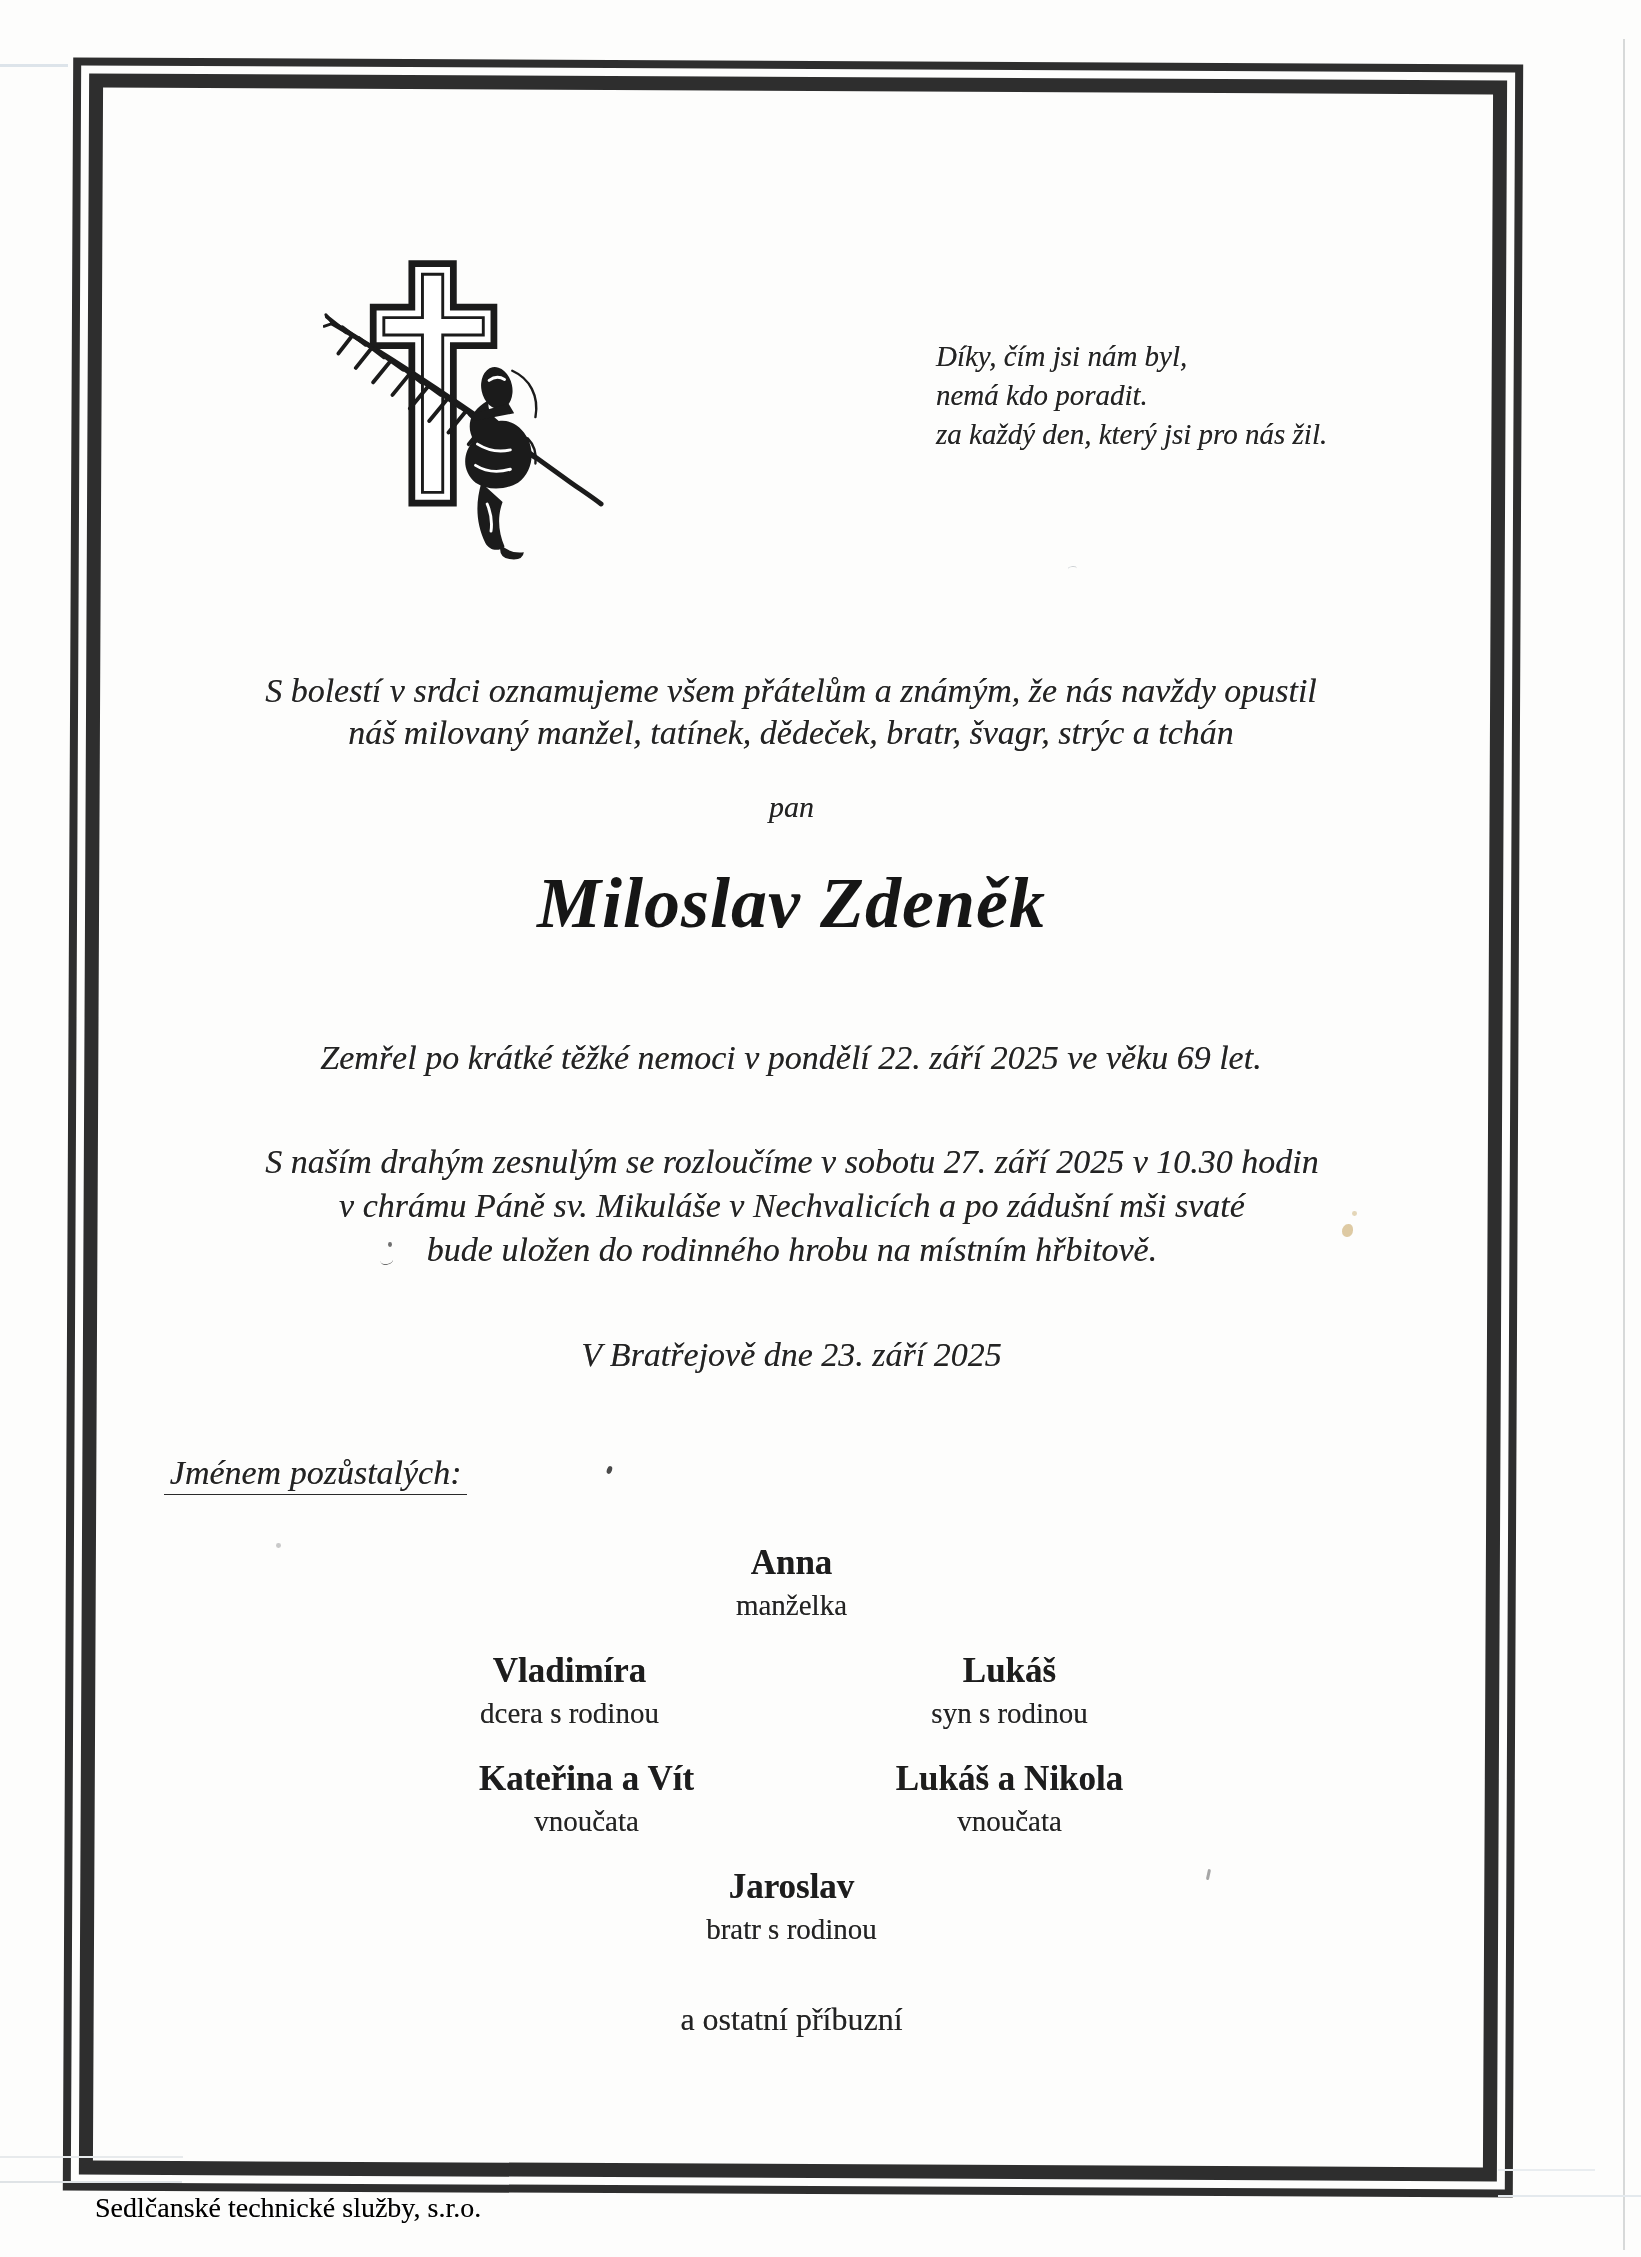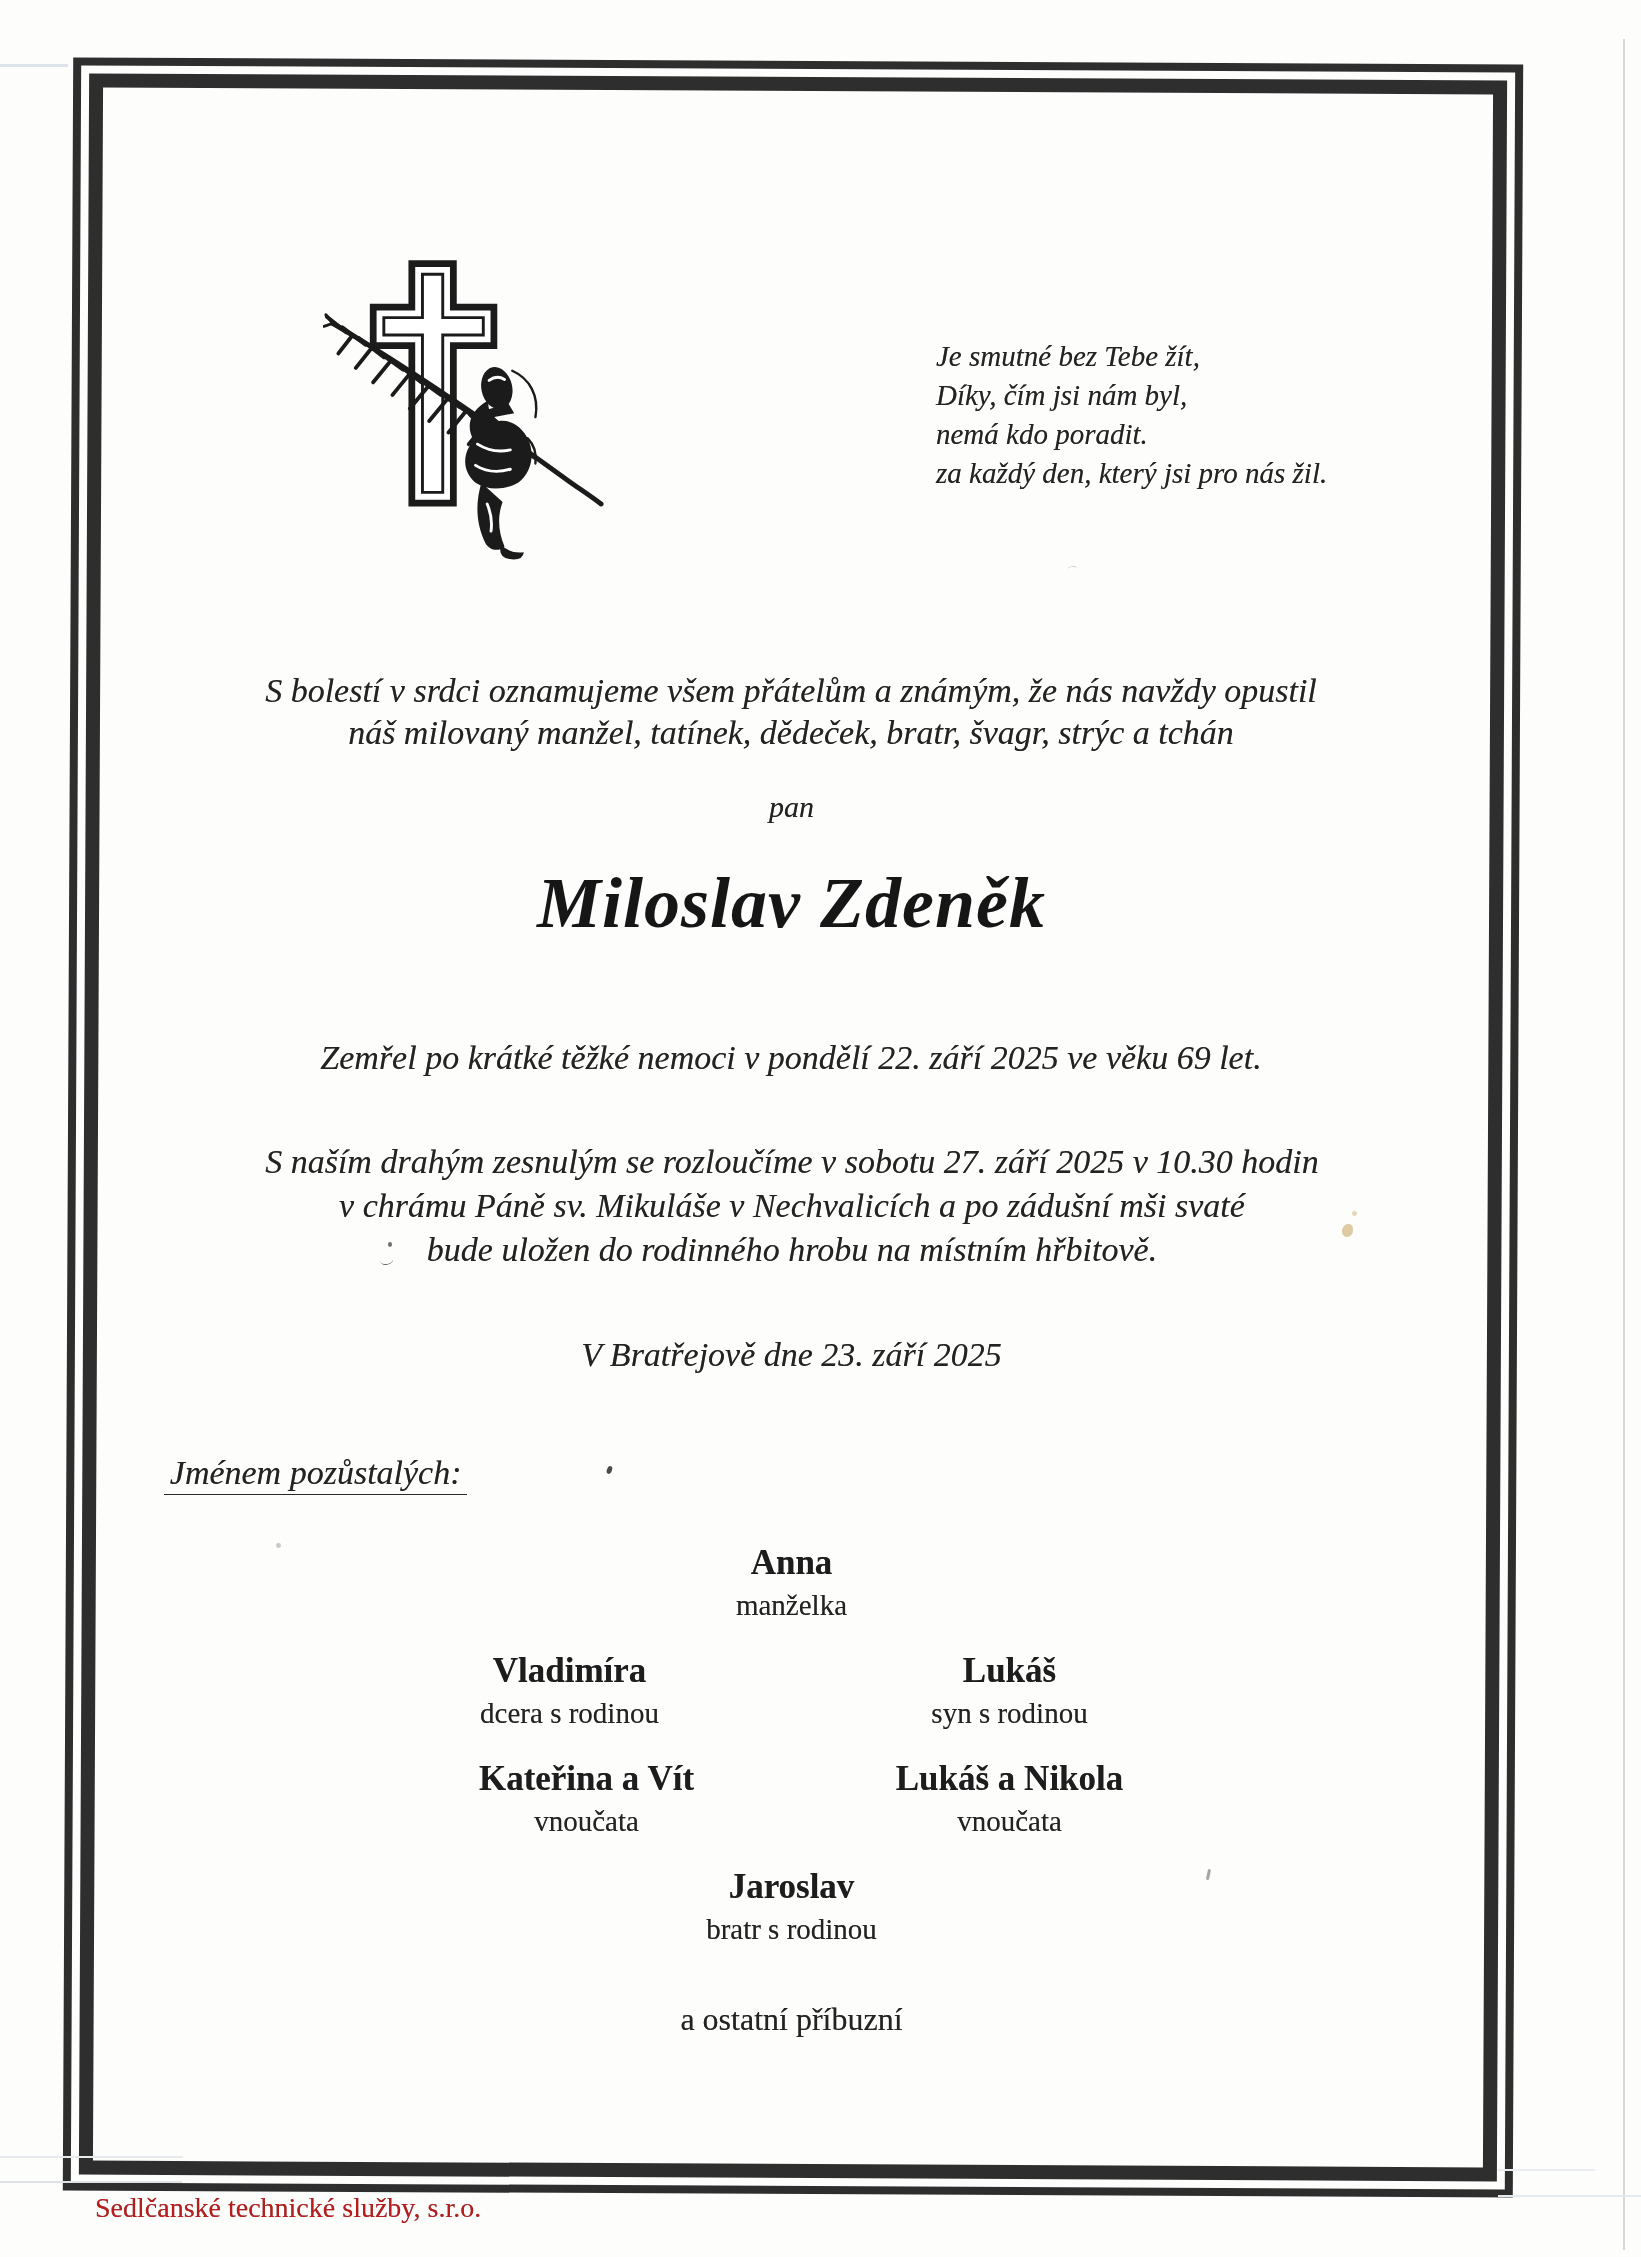--- a/index.html
+++ b/index.html
@@ -42,21 +42,21 @@
   .entry{position:absolute;text-align:center;}
   .entry .nm{font-weight:bold;font-size:35px;line-height:44px;color:#1d1d1d;}
   .entry .rel{font-size:29px;line-height:41px;}
   .e-anna{left:212px;width:1159px;top:1541px;}
   .e-vladimira{left:280px;width:579px;top:1649px;}
   .e-lukas{left:720px;width:579px;top:1649px;}
   .e-katerina{left:297px;width:579px;top:1757px;}
   .e-tomas{left:720px;width:579px;top:1757px;}
   .e-jaroslav{left:212px;width:1159px;top:1865px;}
   .closing{left:212px;width:1159px;top:2001px;text-align:center;font-size:32px;}
-  .printer{left:95px;top:2190px;font-size:28px;line-height:35px;color:#b91c1c;}
+  .printer{left:95px;top:2190px;font-size:28px;line-height:35px;color:#000000;}
   
   .illustration{left:323px;top:251px;width:309px;height:338px;}
   
   .art{position:absolute;pointer-events:none;}
   .a-right-edge{left:1623px;top:39px;width:1.9px;height:2211px;background:#c9ccce;opacity:.75;}
   .a-top-left{left:0;top:64px;width:68px;height:2.9px;background:#dde4ea;}
   .a-bl1{left:0;top:2156px;width:183px;height:1.9px;background:#e7eaec;}
   .a-bl2{left:0;top:2181px;width:182px;height:1.9px;background:#dfe3e6;}
   .a-br1{left:1498px;top:2169px;width:97px;height:1.9px;background:#e9edf0;}
   .a-br2{left:1498px;top:2195px;width:154px;height:1.9px;background:#e4e9ed;}
@@ -110,21 +110,20 @@
       <path d="M160 200 q16 10 34 6"></path>
       <path d="M158 222 q16 10 36 4"></path>
       <path d="M170 262 q6 14 4 28"></path>
     </g>
 
     <path d="M196 124 C 214 132, 224 150, 220 172 M212 194 q10 10 8 26" fill="none" stroke="#1b1b1b" stroke-width="2.5" stroke-linecap="round"></path>
   </svg>
 </div>
 
 <div class="abs poem scan-text">
-  <div>Je smutné bez Tebe žít,</div>
   <div>Díky, čím jsi nám byl,</div>
   <div>nemá kdo poradit.</div>
   <div>za každý den, který jsi pro nás žil.</div>
 </div>
 
 <div class="abs announce scan-text">
   <div>S bolestí v srdci oznamujeme všem přátelům a známým, že nás navždy opustil</div>
   <div>náš milovaný manžel, tatínek, dědeček, bratr, švagr, strýc a tchán</div>
 </div>
 

